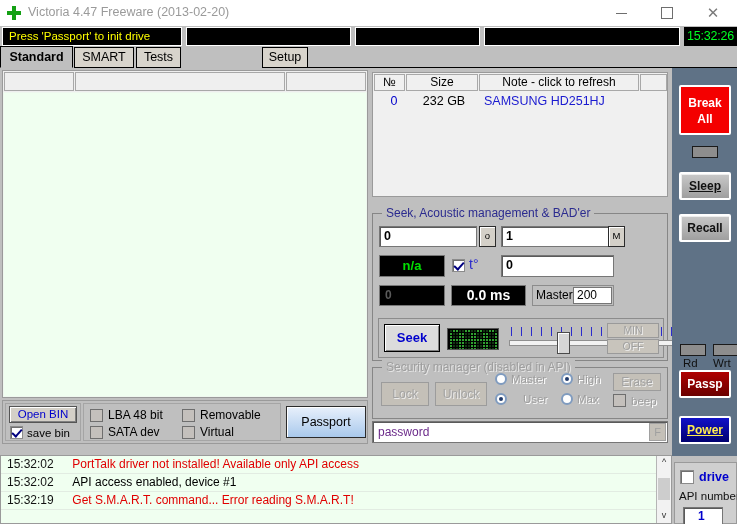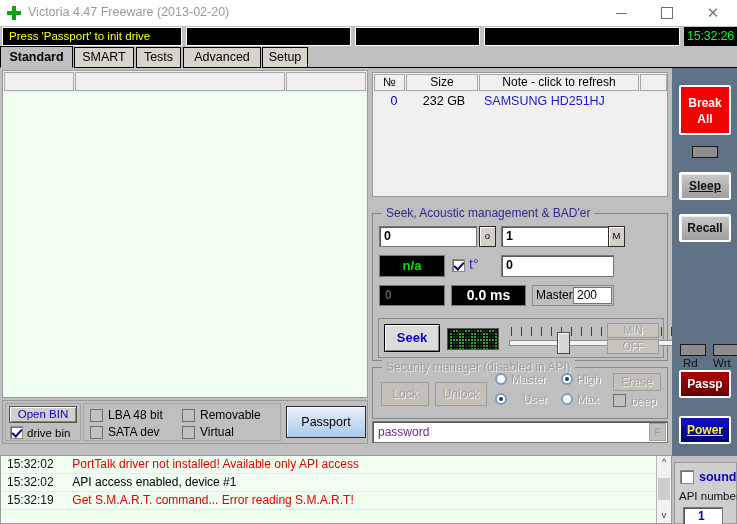--- a/index.html
+++ b/index.html
@@ -227,21 +227,20 @@
     <div class="blk blk4">
         <div class="blk-txt"></div>
       </div>
     <div class="clock">15:32:26</div>
   </div>
 
   <div class="tabrow">
     <div class="tab active t0">Standard</div>
     <div class="tab t1">SMART</div>
     <div class="tab t2">Tests</div>
-    <div class="tab t3">Advanced</div>
     <div class="tab t4">Setup</div>
     <div class="tabfill"></div>
 
     <div class="radios-api">
       <span class="rb dis on"></span>
       <span class="lbl-dis">API</span>
       <span class="rb dis"></span>
       <span class="lbl-dis">PIO</span>
       <span class="devlbl">Device 1</span>
     </div>
@@ -471,21 +470,21 @@
   <div class="passfld">
     <span class="v">password</span>
     <span class="fbtn">F</span>
   </div>
 
   <div class="botleft">
     <div class="binbox">
       <div class="openbin">Open BIN</div>
       <div class="savebin">
         <span class="cbx chk"></span>
-        <span>drive bin</span>
+        <span>save bin</span>
       </div>
     </div>
     <div class="cbgrp">
       <div class="cbi" style="left:6px;top:4px;">
         <span class="cbx2"></span>
         <span>LBA 48 bit</span>
       </div>
       <div class="cbi" style="left:6px;top:21px;">
         <span class="cbx2"></span>
         <span>SATA dev</span>
@@ -534,21 +533,21 @@
     <div class="logsb">
       <div class="sb-arr up">^</div>
       <div class="sb-thumb"></div>
       <div class="sb-arr dn">v</div>
     </div>
   </div>
 
   <div class="brpanel">
     <div class="soundrow">
       <span class="cbx3"></span>
-      <span class="soundlbl">sound</span>
+      <span class="soundlbl">drive</span>
     </div>
     <div class="apinum">API number</div>
     <div class="apibox">
       <span class="v">1</span>
     </div>
   </div>
 
 </div>
 
 </body></html>

